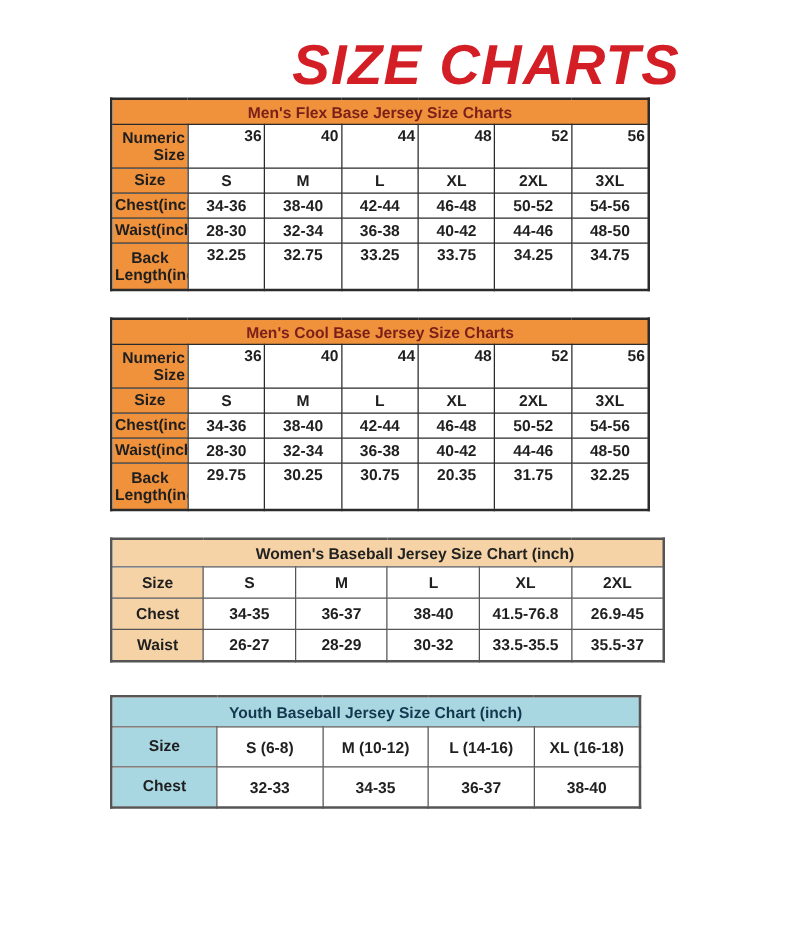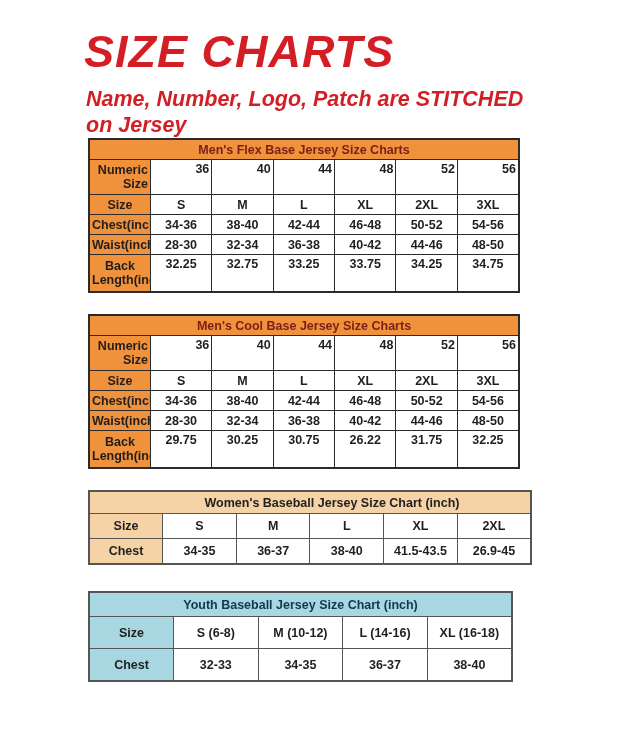--- a/index.html
+++ b/index.html
@@ -4,21 +4,21 @@
 <style>
   html,body{margin:0;padding:0;}
   body{
     width:638px;height:750px;background:#ffffff;overflow:hidden;
     font-family:"Liberation Sans","DejaVu Sans",sans-serif;
     -webkit-font-smoothing:antialiased;
   }
   .page{width:638px;height:750px;position:relative;}
   .header{width:460px;margin:26px 0 0 84px;}
   .page-title{
-    margin:0;text-align:left;
+    margin:0;text-align:right;
     font-size:45px;font-weight:bold;font-style:italic;
     letter-spacing:1px;
   }
   .page-subtitle{
     margin:8px 0 0 2px;
     font-size:21.5px;font-weight:bold;font-style:italic;
     line-height:1.22;width:460px;
   }
   .content{margin-left:88px;}
   table.chart{
@@ -63,21 +63,20 @@
   .youth td:first-child{width:82px;}
   .youth td.tbl-title{height:21px;text-align:center;}
   .youth tbody td{height:29px;}
 </style>
 </head>
 <body>
 
 <div class="page">
   <div class="header">
     <h1 class="page-title" style="color: rgb(212, 30, 38);">SIZE CHARTS</h1>
-    <p class="page-subtitle" style="color: rgb(212, 30, 38);">Name, Number, Logo, Patch are STITCHED on Jersey</p>
   </div>
   <div class="content">
     <table class="chart mens" style="--hdr-bg: #f0913c; --lbl-bg: #f0913c; --ttl: #7a1f1a; --brd: #2b2b2b;">
         <thead>
           <tr>
             <td colspan="7" class="tbl-title">Men's Flex Base Jersey Size Charts</td>
           </tr>
         </thead>
         <tbody>
           <tr>
@@ -168,21 +167,21 @@
             <td class="value">36-38</td>
             <td class="value">40-42</td>
             <td class="value">44-46</td>
             <td class="value">48-50</td>
           </tr>
           <tr>
             <td class="label">Back Length(inch)</td>
             <td class="value">29.75</td>
             <td class="value">30.25</td>
             <td class="value">30.75</td>
-            <td class="value">26.22</td>
+            <td class="value">20.35</td>
             <td class="value">31.75</td>
             <td class="value">32.25</td>
           </tr>
         </tbody>
       </table>
     <table class="chart womens" style="--hdr-bg: #f6d3a6; --lbl-bg: #f6d3a6; --ttl: #222222; --brd: #555555;">
         <thead>
           <tr>
             <td colspan="6" class="tbl-title">Women's Baseball Jersey Size Chart (inch)</td>
           </tr>
@@ -194,22 +193,30 @@
             <td class="value">M</td>
             <td class="value">L</td>
             <td class="value">XL</td>
             <td class="value">2XL</td>
           </tr>
           <tr>
             <td class="label">Chest</td>
             <td class="value">34-35</td>
             <td class="value">36-37</td>
             <td class="value">38-40</td>
-            <td class="value">41.5-43.5</td>
+            <td class="value">41.5-76.8</td>
             <td class="value">26.9-45</td>
+          </tr>
+          <tr>
+            <td class="label">Waist</td>
+            <td class="value">26-27</td>
+            <td class="value">28-29</td>
+            <td class="value">30-32</td>
+            <td class="value">33.5-35.5</td>
+            <td class="value">35.5-37</td>
           </tr>
         </tbody>
       </table>
     <table class="chart youth" style="--hdr-bg: #a8d7e2; --lbl-bg: #a8d7e2; --ttl: #13384e; --brd: #555555;">
         <thead>
           <tr>
             <td colspan="5" class="tbl-title">Youth Baseball Jersey Size Chart (inch)</td>
           </tr>
         </thead>
         <tbody>

